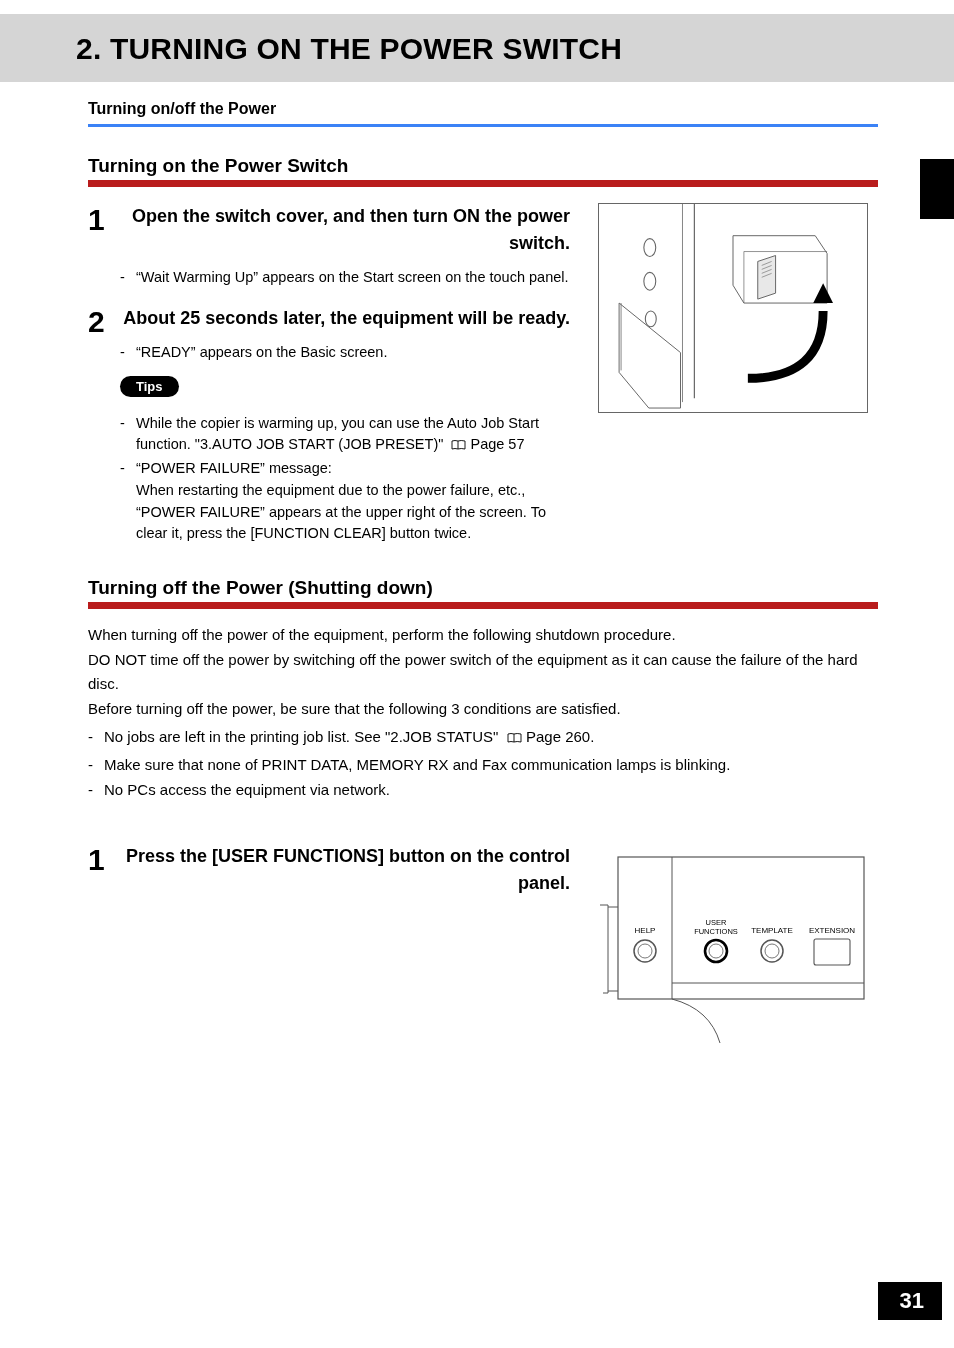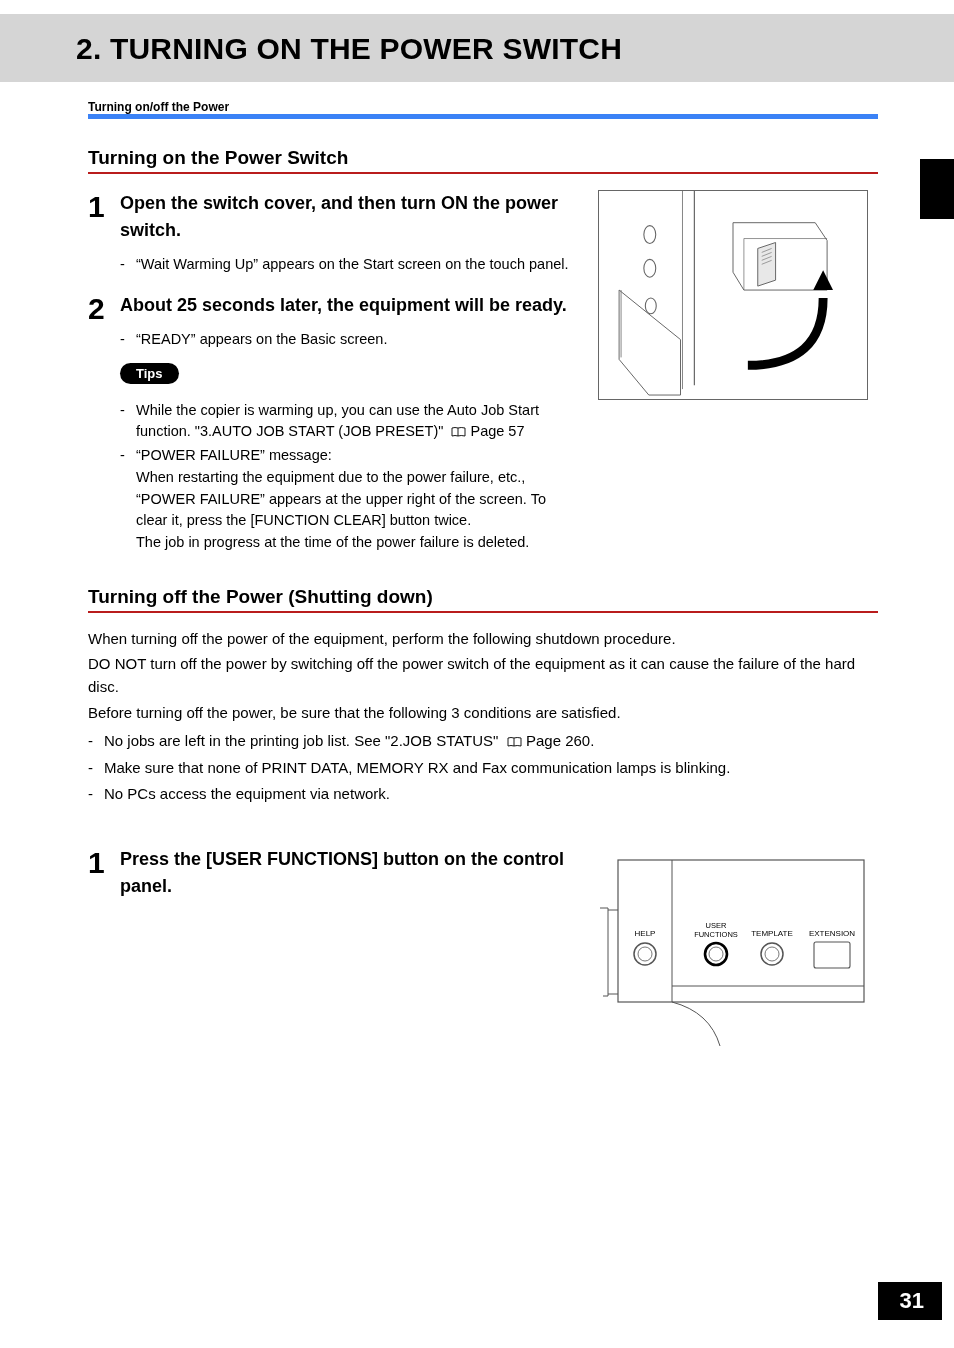--- a/index.html
+++ b/index.html
@@ -18,31 +18,32 @@
   }
   .title-bar h1 {
     font-size: 30px;
     font-weight: 700;
     letter-spacing: 0.2px;
   }
   .content {
     padding: 0 76px 0 88px;
   }
   .h2 {
-    font-size: 12px;
+    font-size: 16px;
     font-weight: 700;
     margin-top: 18px;
-    border-bottom: 5px solid #3b82f6;
+    padding-bottom: 6px;
+    border-bottom: 3px solid #3b82f6;
   }
   .h3 {
     font-size: 19px;
     font-weight: 700;
     margin-top: 28px;
     padding-bottom: 3px;
-    border-bottom: 2px solid #b91c1c;
+    border-bottom: 7px solid #b91c1c;
   }
   .step-block {
     display: flex;
     align-items: flex-start;
     margin-top: 16px;
   }
   .step-num {
     font-size: 30px;
     font-weight: 700;
     width: 32px;
@@ -50,20 +51,21 @@
     line-height: 1;
     padding-top: 2px;
   }
   .step-body {
     flex: 1;
   }
   .step-title {
     font-size: 18px;
     font-weight: 700;
     line-height: 1.5;
+    text-align: right;
   }
   .sub-list {
     margin-top: 10px;
     font-size: 14.5px;
     line-height: 1.5;
   }
   .sub-list .dash-line {
     display: flex;
   }
   .sub-list .dash {
@@ -186,21 +188,20 @@
                   </svg>
                 </span>
                 <span>Page 57</span>
               </div>
             </div>
             <div class="dash-line">
               <div class="dash">-</div>
               <div class="txt">
                 <span>“POWER FAILURE” message:</span><br>
                 <span>When restarting the equipment due to the power failure, etc., “POWER FAILURE” appears at the upper right of the screen. To clear it, press the [FUNCTION CLEAR] button twice.</span><br>
-                <span>The job in progress at the time of the power failure is deleted.</span>
               </div>
             </div>
           </div>
 
         </div>
       </div>
 
     </div>
 
     <div class="right-col">
@@ -228,21 +229,21 @@
         <path d="M150 176 Q 226 176 226 108" fill="none" stroke="#000" stroke-width="9"></path>
         <path d="M216 100 L236 100 L226 80 Z" fill="#000"></path>
       </svg>
     </div>
   </div>
 
   <div class="h3" style="margin-top:32px;">Turning off the Power (Shutting down)</div>
 
   <div class="body-para">
     <div class="para">When turning off the power of the equipment, perform the following shutdown procedure.</div>
-    <div class="para">DO NOT turn off the power by switching off the power switch of the equipment as it can cause the failure of the hard disc.</div>
+    <div class="para">DO NOT time off the power by switching off the power switch of the equipment as it can cause the failure of the hard disc.</div>
     <div class="para">Before turning off the power, be sure that the following 3 conditions are satisfied.</div>
   </div>
 
   <div class="cond-list">
     <div class="dash-line">
       <div class="dash">-</div>
       <div class="txt">
         <span>No jobs are left in the printing job list. See "2.JOB STATUS"</span>&nbsp;
         <span class="book-icon">
           <svg width="15" height="11" viewBox="0 0 15 11">

